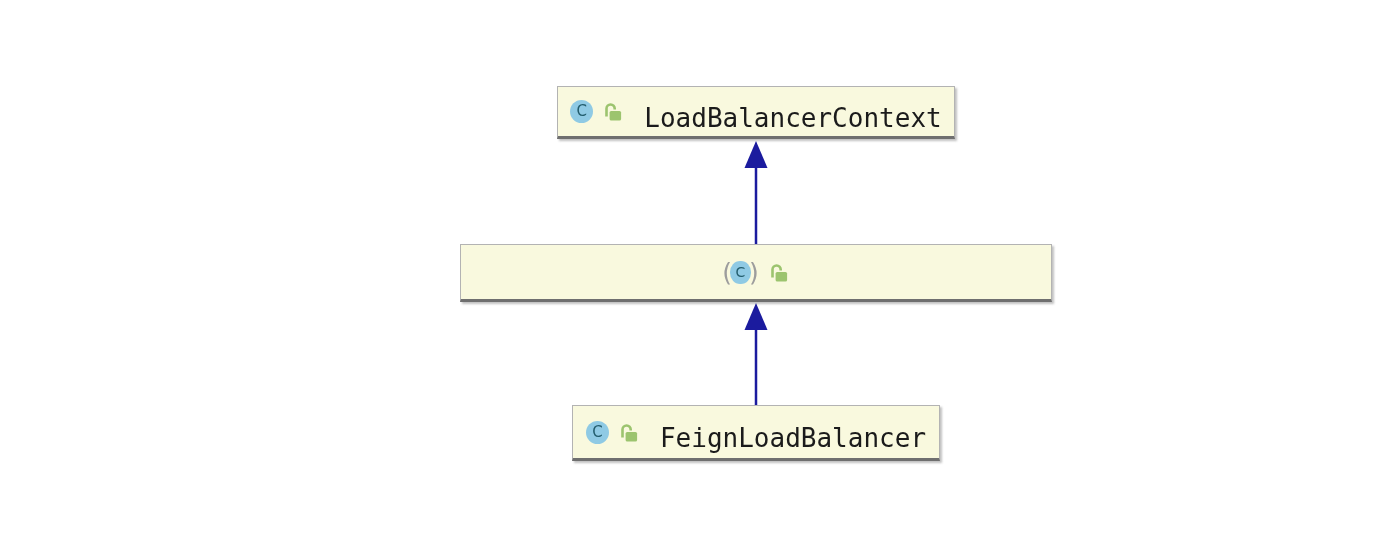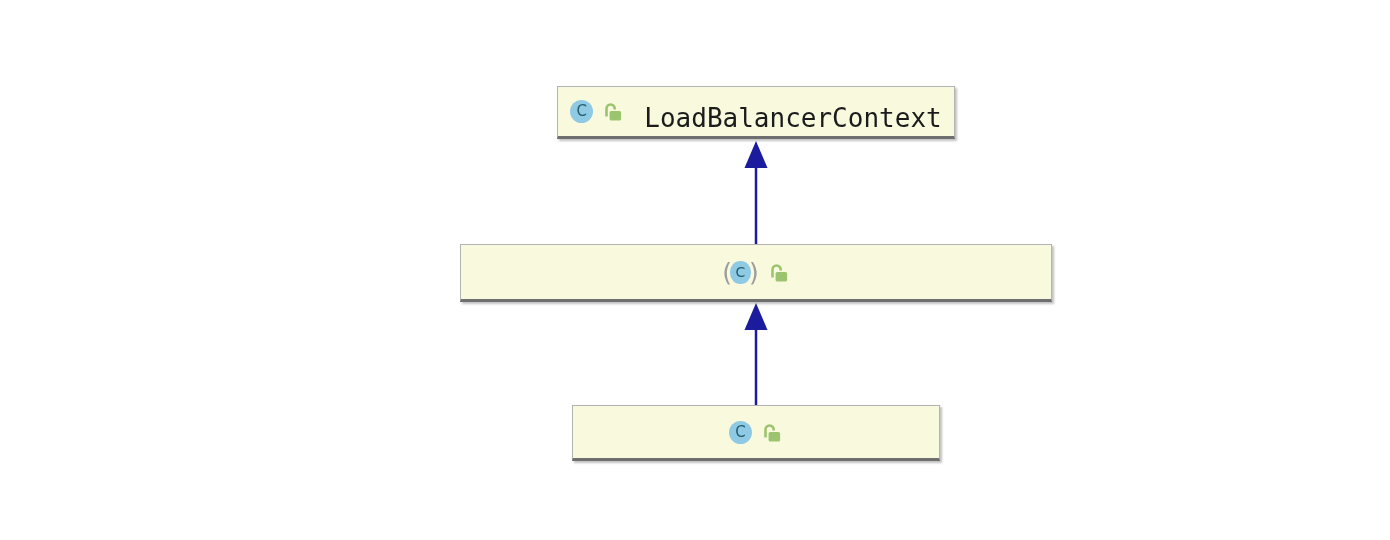--- a/index.html
+++ b/index.html
@@ -155,15 +155,16 @@
   <div class="node node-3">
     <span class="icon-class">
       <span class="c-letter">C</span>
     </span>
     <span class="icon-lock">
       <svg width="23" height="23" viewBox="0 0 23 23">
         <path d="M5.5 16.5 L5.5 8.6 A4.1 4.1 0 0 1 13.7 8.6 L13.7 9.6" fill="none" stroke="#9cc46e" stroke-width="2.6"></path>
         <rect x="8.6" y="11" width="11.5" height="9.5" rx="1.6" fill="#9cc46e"></rect>
       </svg>
     </span>
+    <span class="node-label">FeignLoadBalancer</span>
   </div>
 
 </div>
 
 </body></html>

